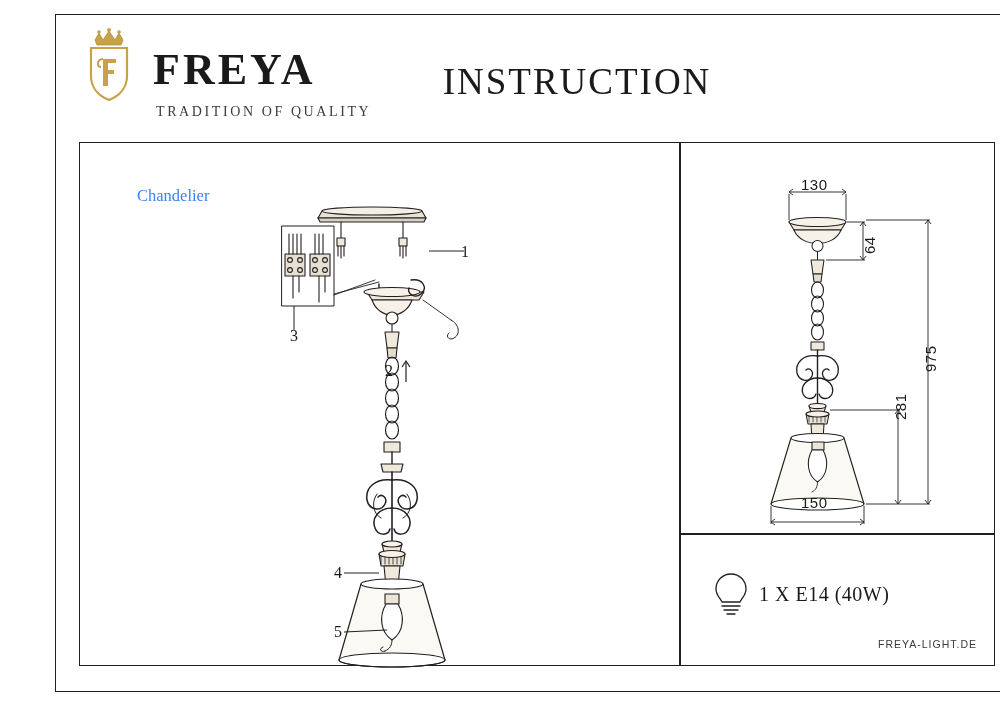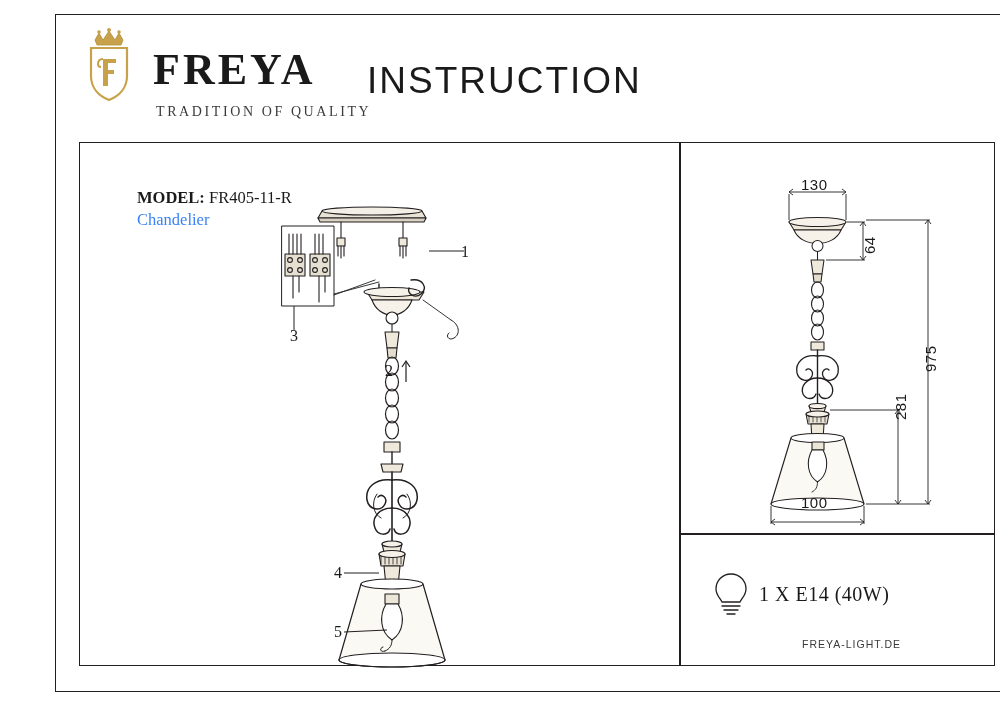--- a/index.html
+++ b/index.html
@@ -64,22 +64,22 @@
     font-family: "Liberation Serif", serif;
     font-size: 14px;
     letter-spacing: 2.6px;
     color: #3a3a3a;
   }
   .doc-title {
     position: absolute;
     left: 330px;
     top: 60px;
     width: 420px;
-    text-align: left;
-    font-family: Liberation Sans, sans-serif;
+    text-align: center;
+    font-family: Liberation Serif, serif;
     font-size: 37px;
     letter-spacing: 2px;
     color: #1a1a1a;
   }
 
   
   .panel-left {
     position: absolute;
     left: 42px;
     top: 142px;
@@ -167,26 +167,25 @@
     left: 672px;
     top: 570px;
     width: 44px;
     height: 48px;
   }
   .site-url {
     position: absolute;
     left: 643px;
     top: 638px;
     width: 297px;
-    text-align: center;
+    text-align: right;
     font-family: "Liberation Sans", sans-serif;
     font-size: 10.5px;
     letter-spacing: 1px;
     color: #3a3a3a;
-    padding-left: 23px;
   }
 
   svg { display: block; overflow: visible; }
 </style>
 </head>
 <body>
 
 <div id="page">
 
   <div class="outer-frame"></div>
@@ -210,24 +209,20 @@
     <div class="brand-tagline">TRADITION OF QUALITY</div>
   </div>
 
   <div class="doc-title">INSTRUCTION</div>
 
   <div class="panel-left"></div>
   <div class="panel-right-top"></div>
   <div class="panel-right-bottom"></div>
 
   <div class="model-block">
-    <div class="model-line">
-      <span class="model-label">MODEL:</span>
-      <span>FR405-11-R</span>
-    </div>
     <div class="model-type">Chandelier</div>
   </div>
 
   <svg style="position:absolute; left:42px; top:142px;" width="601" height="524" viewBox="0 0 601 524">
 
     <g stroke="#231f20" fill="none" stroke-width="1.1" stroke-linecap="round" stroke-linejoin="round">
 
       <path d="M243 69 L343 69 L347 76 L239 76 Z" fill="#e9e3d6"></path>
       <path d="M239 76 L347 76 L345 80 L241 80 Z" fill="#d9d2c2"></path>
       <ellipse cx="293" cy="69" rx="50" ry="4" fill="#f3efe6"></ellipse>
@@ -404,21 +399,21 @@
       <path d="M180 377 L184 380 L180 383"></path>
       <line x1="91" y1="364" x2="91" y2="382"></line>
       <line x1="184" y1="364" x2="184" y2="382"></line>
     </g>
   </svg>
 
   <div class="dim" style="left:764px; top:176px;">130</div>
   <div class="dim dim-v" style="left:824px; top:254px;">64</div>
   <div class="dim dim-v" style="left:885px; top:372px;">975</div>
   <div class="dim dim-v" style="left:855px; top:420px;">281</div>
-  <div class="dim" style="left:764px; top:494px;">100</div>
+  <div class="dim" style="left:764px; top:494px;">150</div>
 
   <div class="bulb-icon">
     <svg width="44" height="48" viewBox="0 0 44 48">
       <g stroke="#231f20" stroke-width="1.3" fill="none" stroke-linecap="round" stroke-linejoin="round">
         <path d="M22 4 C13 4 7 11 7 19 C7 25 11 28 13 32 L31 32 C33 28 37 25 37 19 C37 11 31 4 22 4 Z"></path>
         <line x1="13" y1="36" x2="31" y2="36"></line>
         <line x1="15" y1="40" x2="29" y2="40"></line>
         <line x1="18" y1="44" x2="26" y2="44"></line>
       </g>
     </svg>

